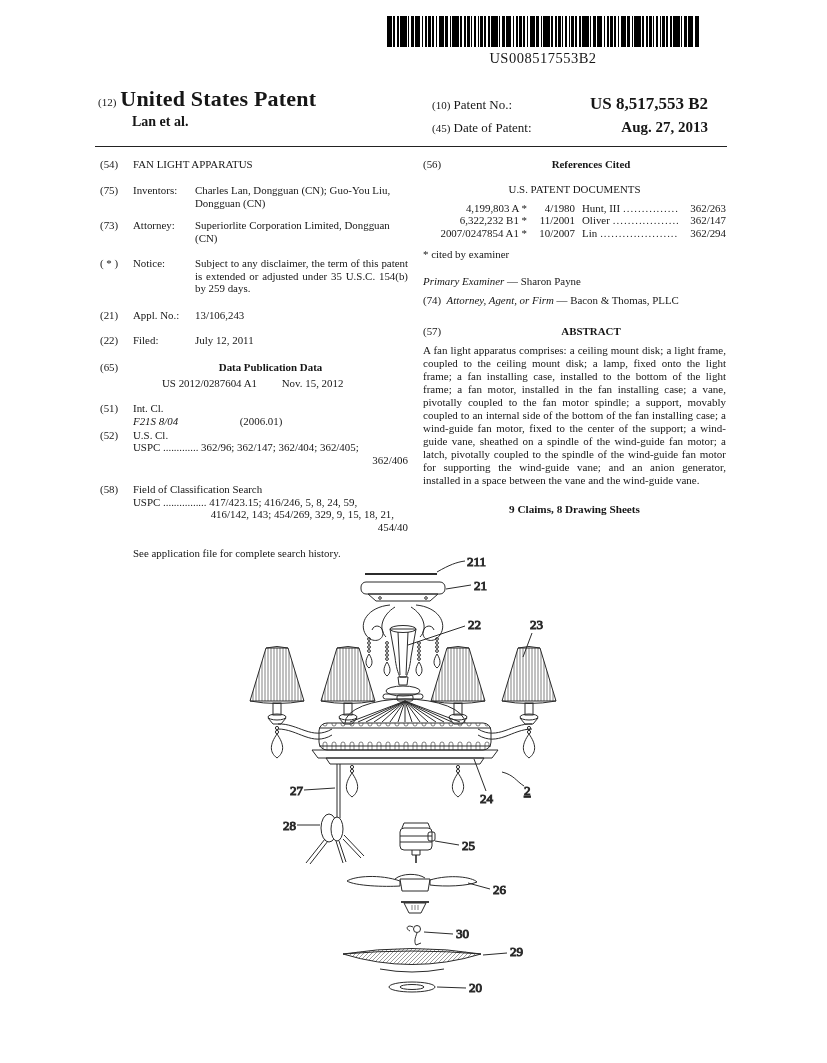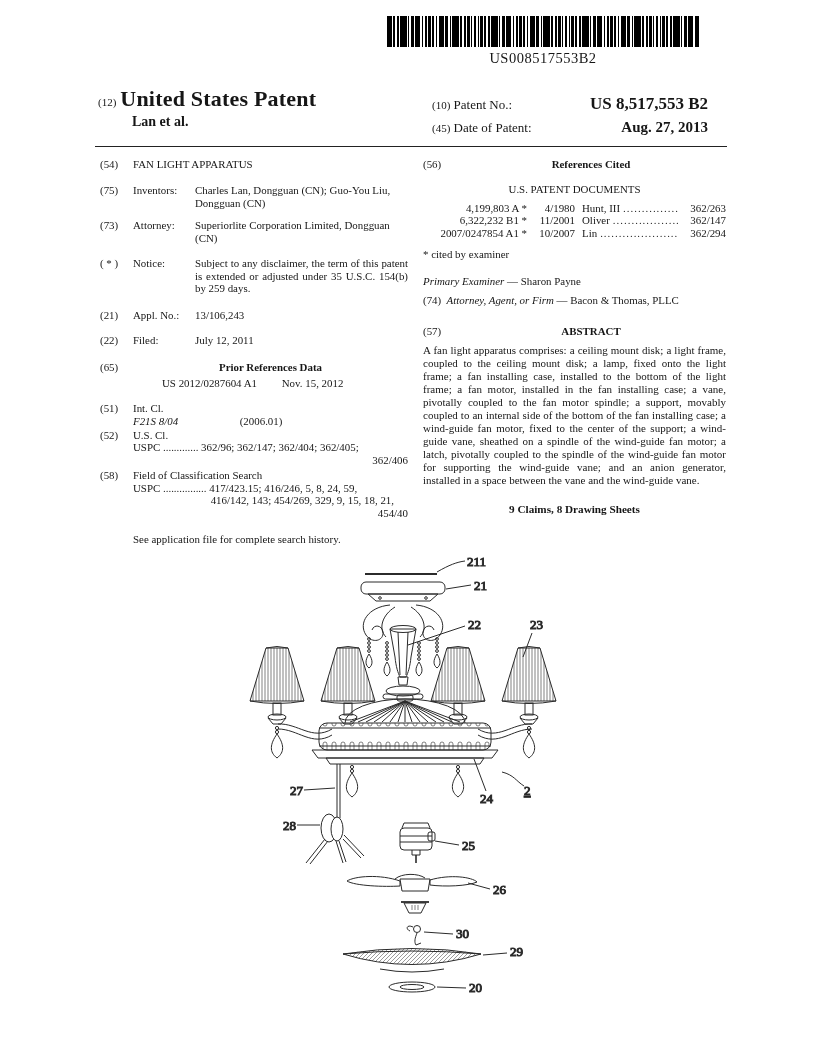--- a/index.html
+++ b/index.html
@@ -36,21 +36,21 @@
   .col-left{left:100px;width:308px;}
   .col-right{left:423px;width:303px;}
   .row{display:grid;grid-template-columns:33px 1fr;}
   .lv{display:grid;grid-template-columns:62px 1fr;}
   .num{white-space:nowrap;}
   b{font-weight:normal;}
   .just{text-align:justify;}
   .cheading{text-align:center;font-weight:bold;}
   .mb13{margin-bottom:13px}.mb10{margin-bottom:10px}.mb12{margin-bottom:12px}
   .mb14{margin-bottom:14px}.mb8{margin-bottom:8px}.mb6{margin-bottom:6px}
-  .mb2{margin-bottom:2px}.mb1{margin-bottom:1px}.mb7{margin-bottom:7px}
+  .mb2{margin-bottom:16px}.mb1{margin-bottom:1px}.mb7{margin-bottom:7px}
   .mb16{margin-bottom:16px}.mb18{margin-bottom:18px}
   .tright{text-align:right;}
   .ital{font-style:italic;}
 
   
   .ref-row{display:flex;align-items:baseline;white-space:nowrap;}
   .ref-pat{width:104px;text-align:right;}
   .ref-date{width:48px;text-align:right;}
   .ref-name{margin-left:7px;}
   .ref-dots{flex:1;overflow:hidden;margin:0 3px;letter-spacing:1px;}
@@ -136,21 +136,21 @@
       <span class="num">(22)</span>
       <div class="lv">
         <span>Filed:</span>
         <b>July 12, 2011</b>
       </div>
     </div>
 
     <div class="row mb12">
       <span class="num">(65)</span>
       <div>
-        <div class="cheading">Prior References Data</div>
+        <div class="cheading">Data Publication Data</div>
         <div style="margin-top:4px;">
           <span style="margin-left:29px;">US 2012/0287604 A1</span>
           <span style="margin-left:22px;">Nov. 15, 2012</span>
         </div>
       </div>
     </div>
 
     <div class="row mb1">
       <span class="num">(51)</span>
       <div>

